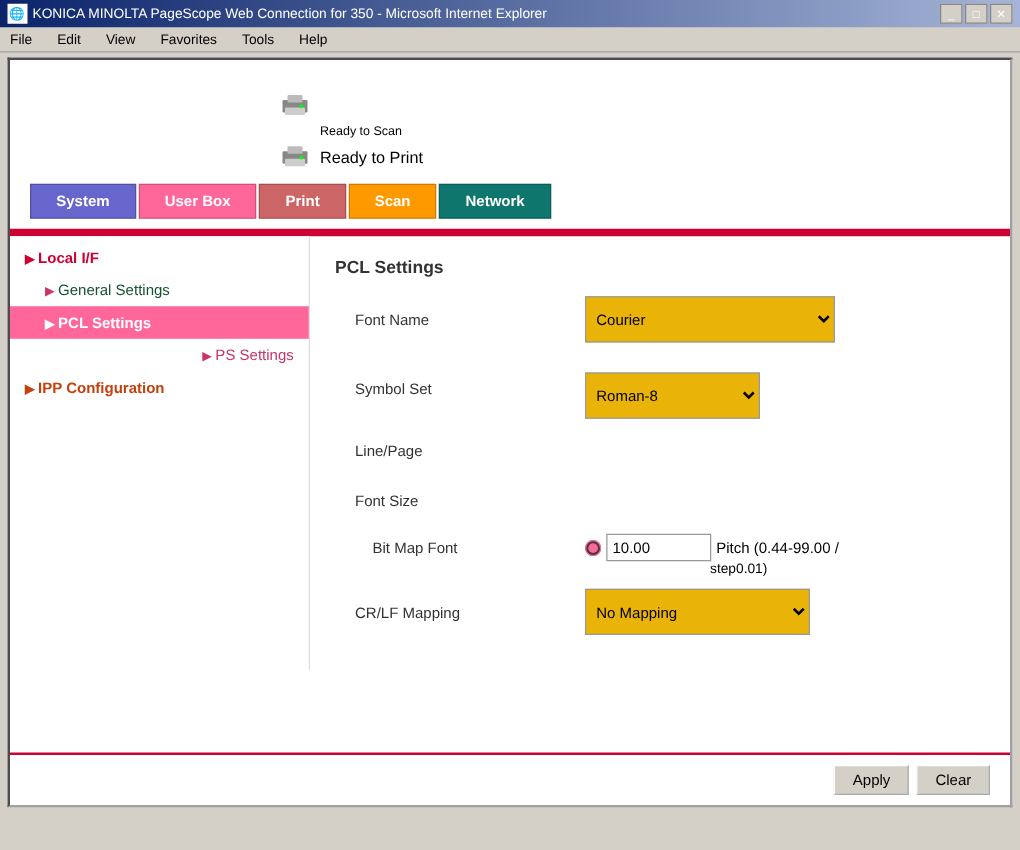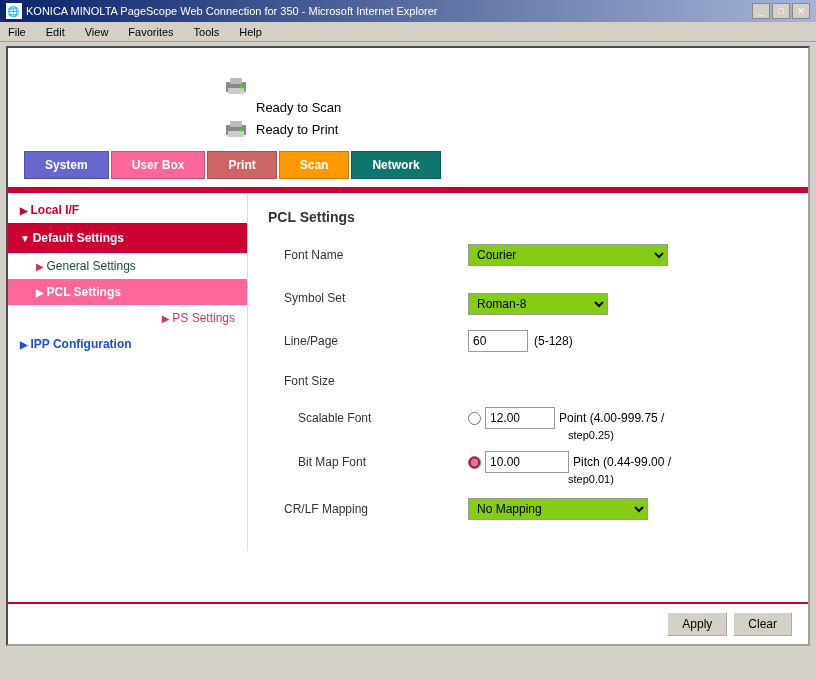--- a/index.html
+++ b/index.html
@@ -81,21 +81,21 @@
     .sidebar-item.level1:before { content: '▶ '; font-size: 10px; }
     .sidebar-item.parent-open { background: #cc0033; color: white; font-weight: bold; padding: 8px 12px; }
     .sidebar-item.parent-open:before { content: '▼ '; font-size: 10px; }
     .sidebar-item.child { padding-left: 24px; }
     .sidebar-item.child-normal { color: #14532d; }
     .sidebar-item.child-normal:before { content: '▶ '; font-size: 10px; color: #cc3366; }
     .sidebar-item.child-active { background: #ff6699; color: white; font-weight: bold; }
     .sidebar-item.child-active:before { content: '▶ '; font-size: 10px; }
     .sidebar-item.child-inactive { color: #cc3366; text-align: right; }
     .sidebar-item.child-inactive:before { content: '▶ '; font-size: 10px; color: #cc3366; }
-    .sidebar-item.ipp { color: #1d4ed8; font-weight: bold; }
+    .sidebar-item.ipp { color: #c2410c; font-weight: bold; }
     .sidebar-item.ipp:before { content: '▶ '; font-size: 10px; }
 
     
     .main-content {
       flex: 1;
       padding: 16px 20px;
     }
     .section-title {
       font-size: 14px;
       font-weight: bold;
@@ -113,24 +113,24 @@
     .form-label {
       width: 200px;
       font-size: 12px;
       color: #333;
       padding-left: 16px;
     }
     .form-control { display: flex; align-items: center; gap: 6px; }
 
     select {
       border: 1px solid #999;
-      background: #84cc16;
+      background: #eab308;
       font-size: 12px;
       padding: 2px 4px;
-      height: 22px;
+      height: 37px;
     }
     input[type="text"] {
       border: 1px solid #999;
       font-size: 12px;
       padding: 2px 4px;
       height: 22px;
     }
 
     
     .sub-form-row {
@@ -210,21 +210,21 @@
     <div style="display:flex; background:white; padding: 8px 16px; align-items:flex-start;">
       <div style="width:200px;"></div>
       <div style="display:flex; flex-direction:column; gap:4px;">
         <div class="printer-row">
           <svg class="printer-icon-svg" viewBox="0 0 24 20">
             <rect x="2" y="6" width="20" height="10" fill="#888" rx="1"></rect>
             <rect x="6" y="2" width="12" height="6" fill="#bbb" rx="1"></rect>
             <rect x="4" y="12" width="16" height="6" fill="#ccc" rx="1"></rect>
             <circle cx="17" cy="11" r="1.5" fill="#0f0"></circle>
           </svg>
-          <span style="font-size:13px;margin-top:44px;">Ready to Scan</span>
+          <span style="font-size:10px;margin-top:44px;">Ready to Scan</span>
         </div>
         <div class="printer-row">
           <svg class="printer-icon-svg" viewBox="0 0 24 20">
             <rect x="2" y="6" width="20" height="10" fill="#888" rx="1"></rect>
             <rect x="6" y="2" width="12" height="6" fill="#bbb" rx="1"></rect>
             <rect x="4" y="12" width="16" height="6" fill="#ccc" rx="1"></rect>
             <circle cx="17" cy="11" r="1.5" fill="#0f0"></circle>
           </svg>
           <span style="font-size:13px;">Ready to Print</span>
         </div>
@@ -242,23 +242,20 @@
     </div>
 
     <div class="red-divider"></div>
 
     <div class="content-wrapper">
 
       <div class="sidebar">
         <div class="sidebar-item level1">
           <span>Local I/F</span>
         </div>
-        <div class="sidebar-item parent-open">
-          <span>Default Settings</span>
-        </div>
         <div class="sidebar-item child child-normal" style="padding-left:28px;">
           <span>General Settings</span>
         </div>
         <div class="sidebar-item child child-active" style="padding-left:28px;">
           <span>PCL Settings</span>
         </div>
         <div class="sidebar-item child child-inactive" style="padding-left:28px;">
           <span>PS Settings</span>
         </div>
         <div class="sidebar-item ipp">
@@ -287,41 +284,26 @@
             <select style="width:140px;margin-top:12px;">
               <option>Roman-8</option>
               <option>PC-8</option>
               <option>PC-850</option>
             </select>
           </div>
         </div>
 
         <div class="form-row">
           <div class="form-label">Line/Page</div>
-          <div class="form-control">
-            <input type="text" style="width: 60px;" value="60">
-            <span>(5-128)</span>
-          </div>
         </div>
 
         <div class="form-row">
           <div class="form-label">Font Size</div>
         </div>
 
-        <div class="sub-form-row">
-          <div class="sub-form-label">Scalable Font</div>
-          <div class="sub-form-control">
-            <div class="input-with-radio">
-              <input type="radio" name="fontType" style="">
-              <input type="text" style="width: 70px;" value="12.00">
-              <span>Point (4.00-999.75 /</span>
-            </div>
-            <div style="padding-left:100px; font-size:11px;">step0.25)</div>
-          </div>
-        </div>
 
         <div class="sub-form-row">
           <div class="sub-form-label">Bit Map Font</div>
           <div class="sub-form-control">
             <div class="input-with-radio">
               <input type="radio" name="fontType" checked="" style="">
               <input type="text" style="width: 84px;" value="10.00">
               <span>Pitch (0.44-99.00 /</span>
             </div>
             <div style="padding-left:100px; font-size:11px;">step0.01)</div>

